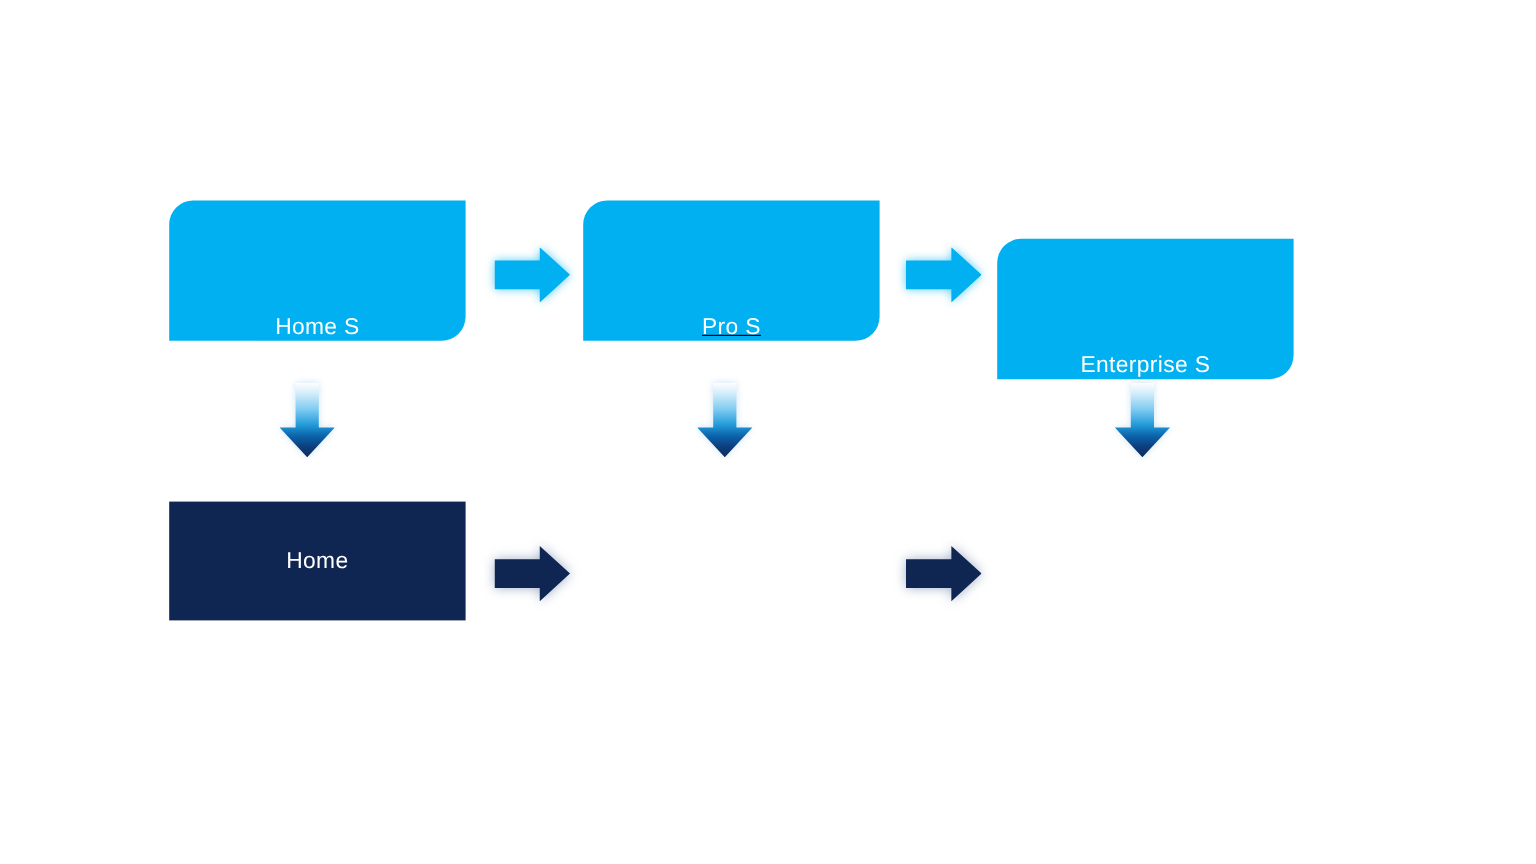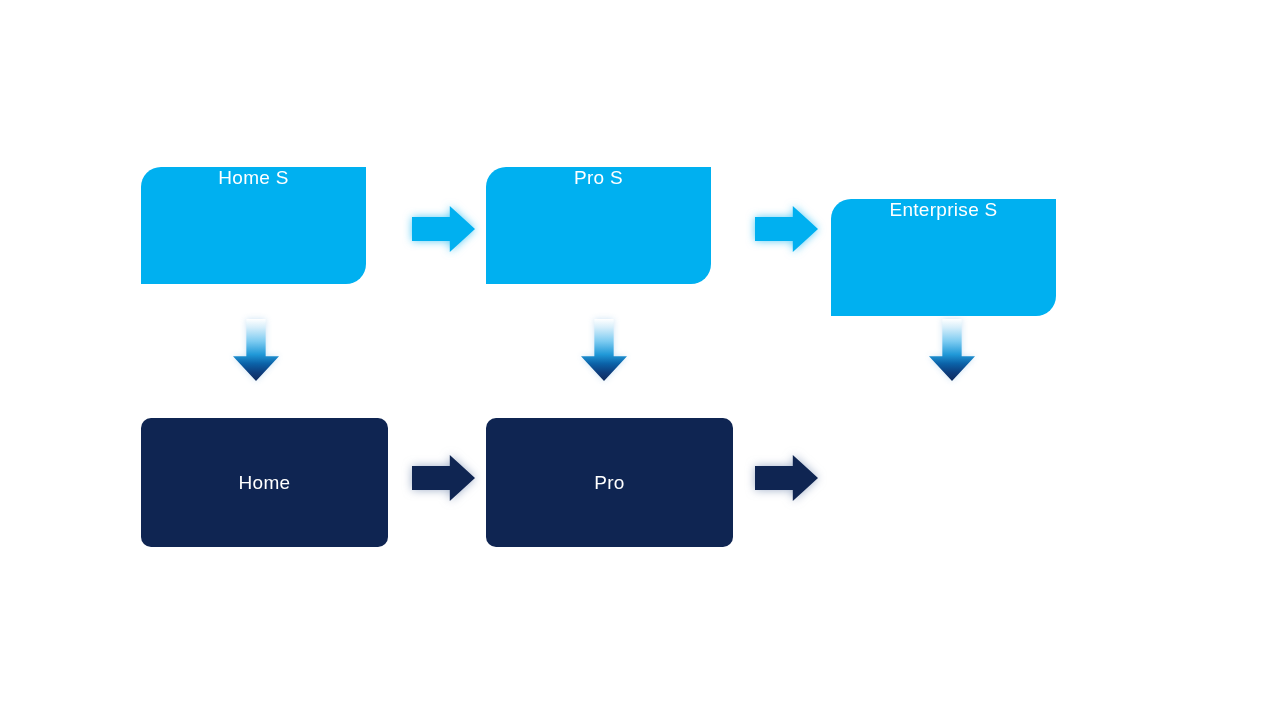--- a/index.html
+++ b/index.html
@@ -13,37 +13,37 @@
   body {
     width: 1280px; height: 720px;
     background: var(--bg);
     font-family: "Liberation Sans", sans-serif;
     overflow: hidden;
   }
   .canvas { position: relative; width: 1280px; height: 720px; }
 
   
   .c0 { left: 141px; }
-  .c1 { left: 486px; }
+  .c1 { left: 486px; text-decoration: underline; }
   .c2 { left: 831px; margin-top: 32px; }
 
   
   .tbox {
     position: absolute; top: 167px;
-    width: 225px; height: 117px;
+    width: 247px; height: 117px;
     background: var(--top-fill);
     border-radius: 20px 0 20px 0;
-    display: flex; align-items: flex-start; justify-content: center;
+    display: flex; align-items: flex-end; justify-content: center;
   }
   
   .bbox {
     position: absolute; top: 418px;
-    width: 247px; height: 129px;
+    width: 247px; height: 99px;
     background: var(--bottom-fill);
-    display: flex; align-items: center; justify-content: center; border-radius: 10px;
+    display: flex; align-items: center; justify-content: center;
   }
   .box-label {
     color: var(--label);
     font-size: 19px;
     letter-spacing: 0.3px;
     white-space: nowrap;
   }
 
   
   .arrow-wrap { position: absolute; }
@@ -108,23 +108,20 @@
   <div class="arrow-wrap glow-soft va va1">
     <div class="down-arrow"></div>
   </div>
   <div class="arrow-wrap glow-soft va va2">
     <div class="down-arrow"></div>
   </div>
 
   <div class="bbox c0">
     <span class="box-label">Home</span>
   </div>
-  <div class="bbox c1">
-    <span class="box-label">Pro</span>
-  </div>
 
   <div class="arrow-wrap glow-navy ha-bot ha0">
     <div class="right-arrow navy"></div>
   </div>
   <div class="arrow-wrap glow-navy ha-bot ha1">
     <div class="right-arrow navy"></div>
   </div>
 
 </div>
 

